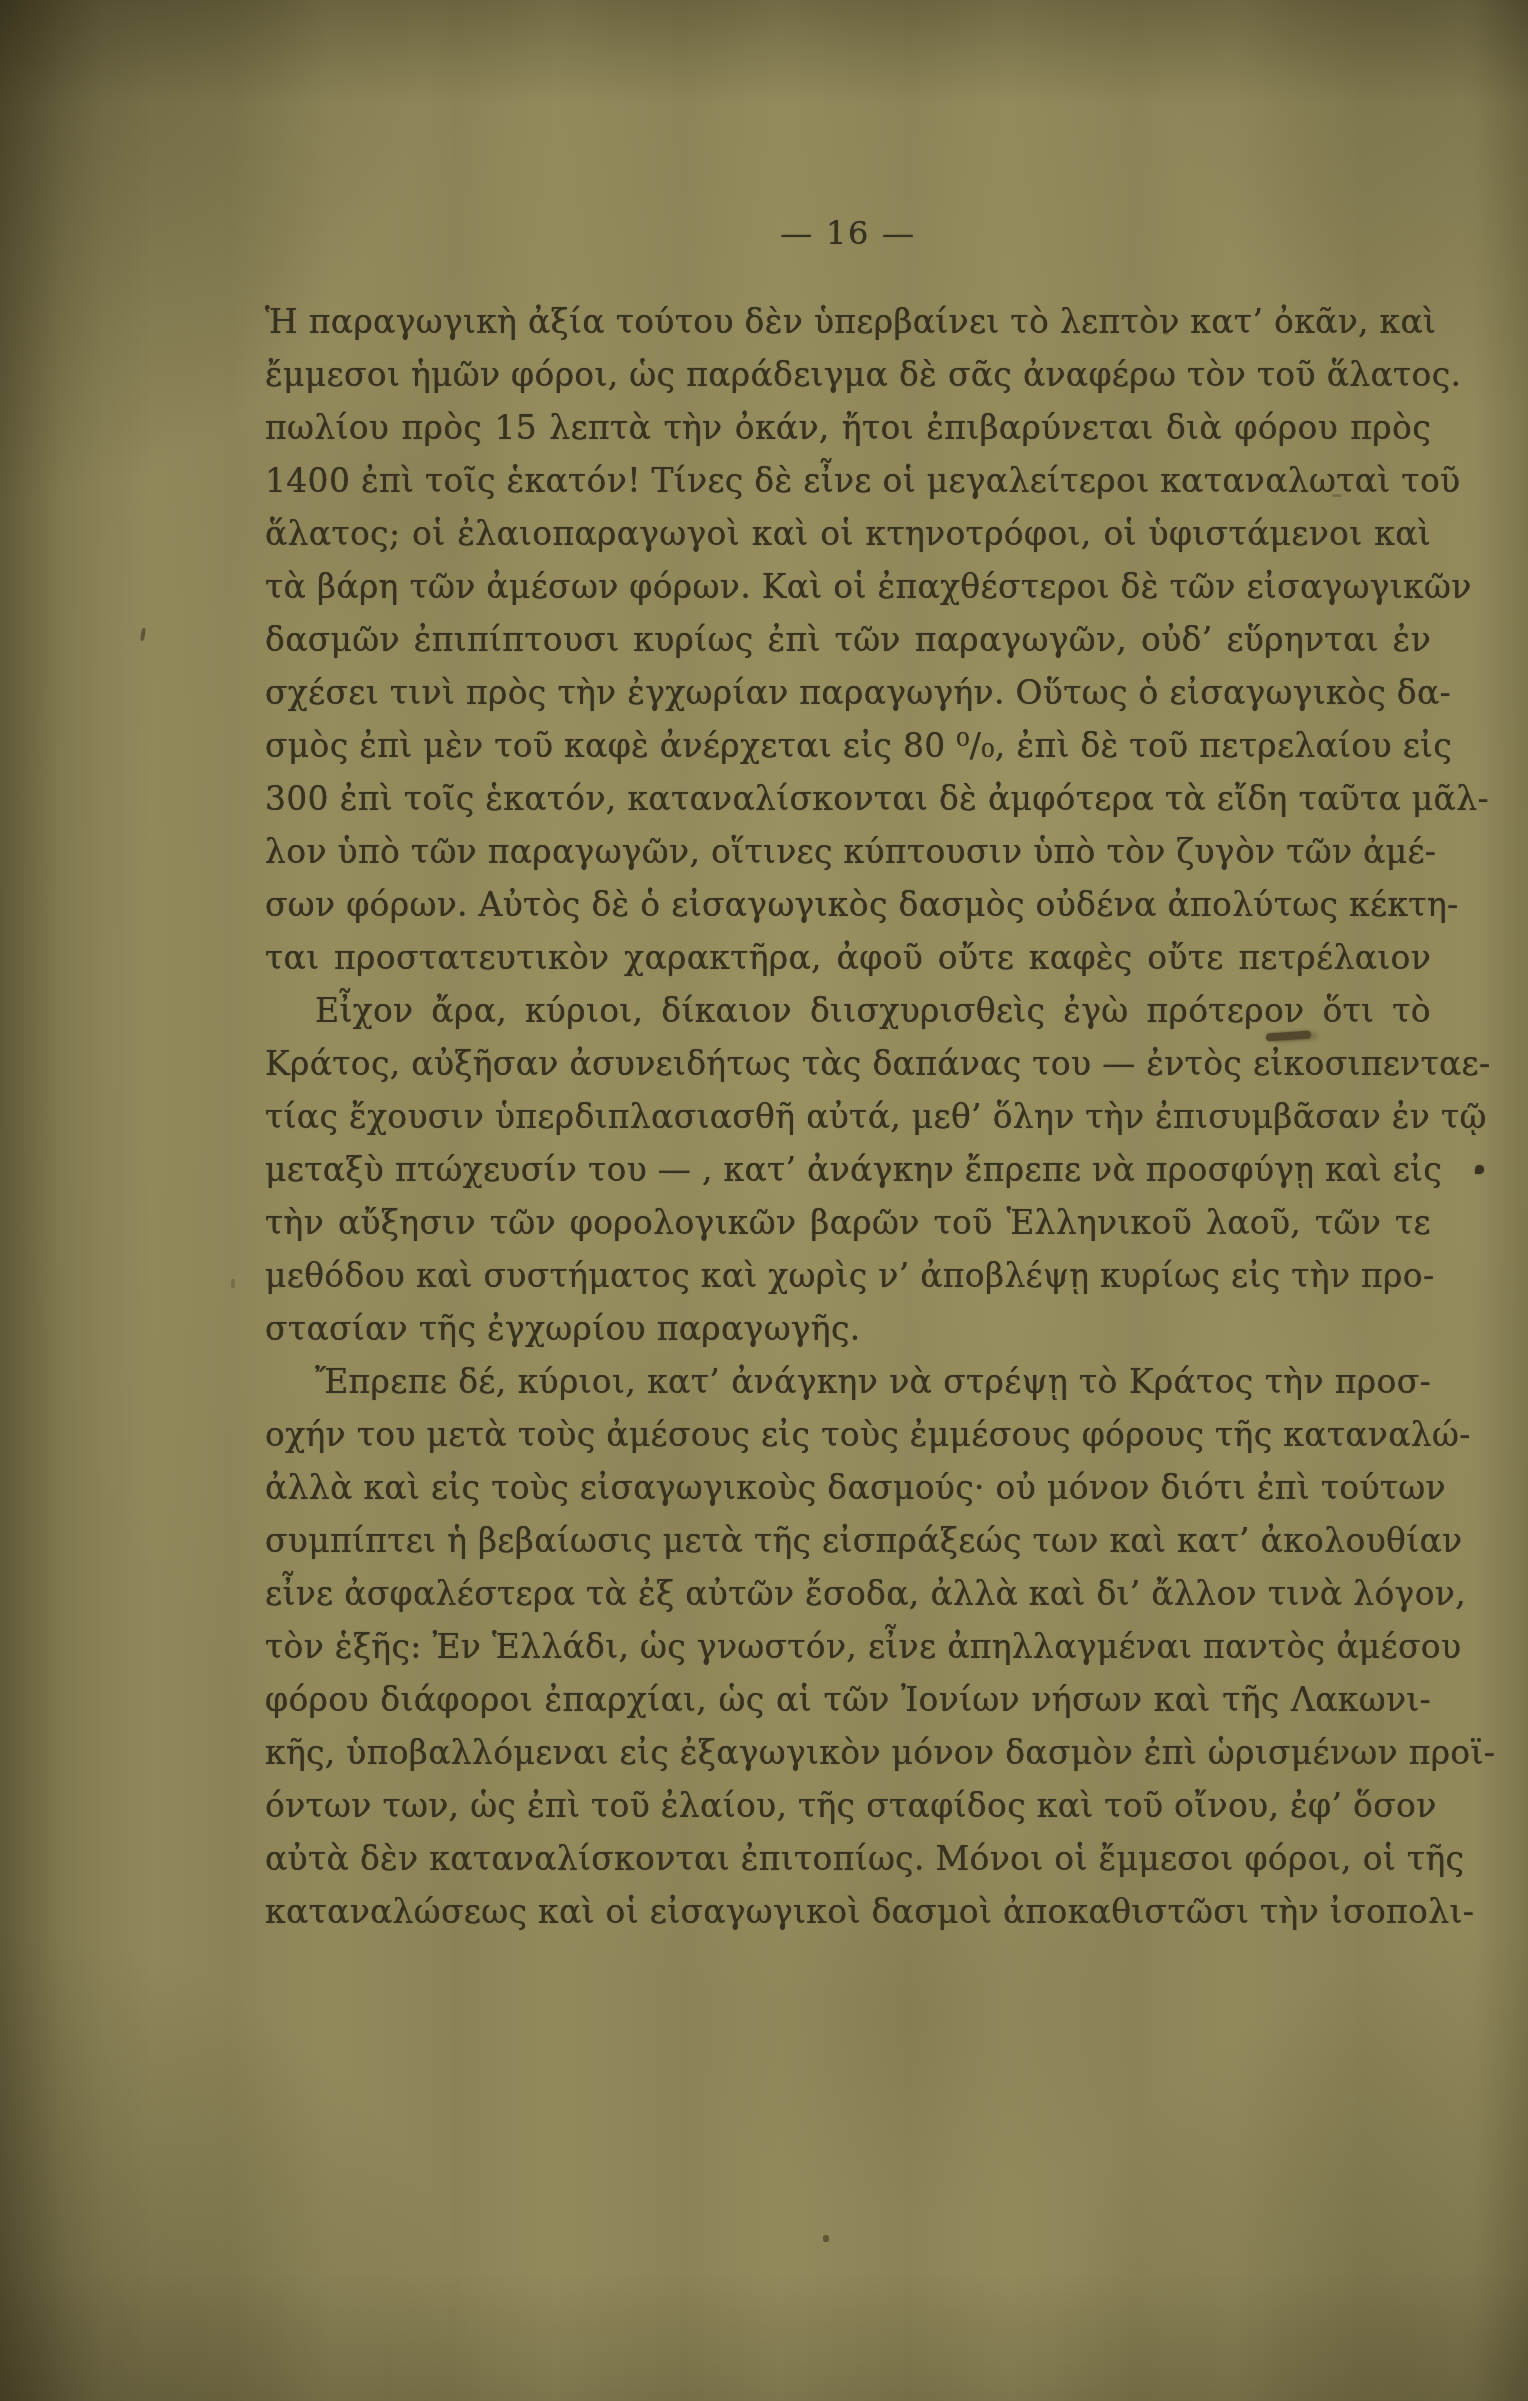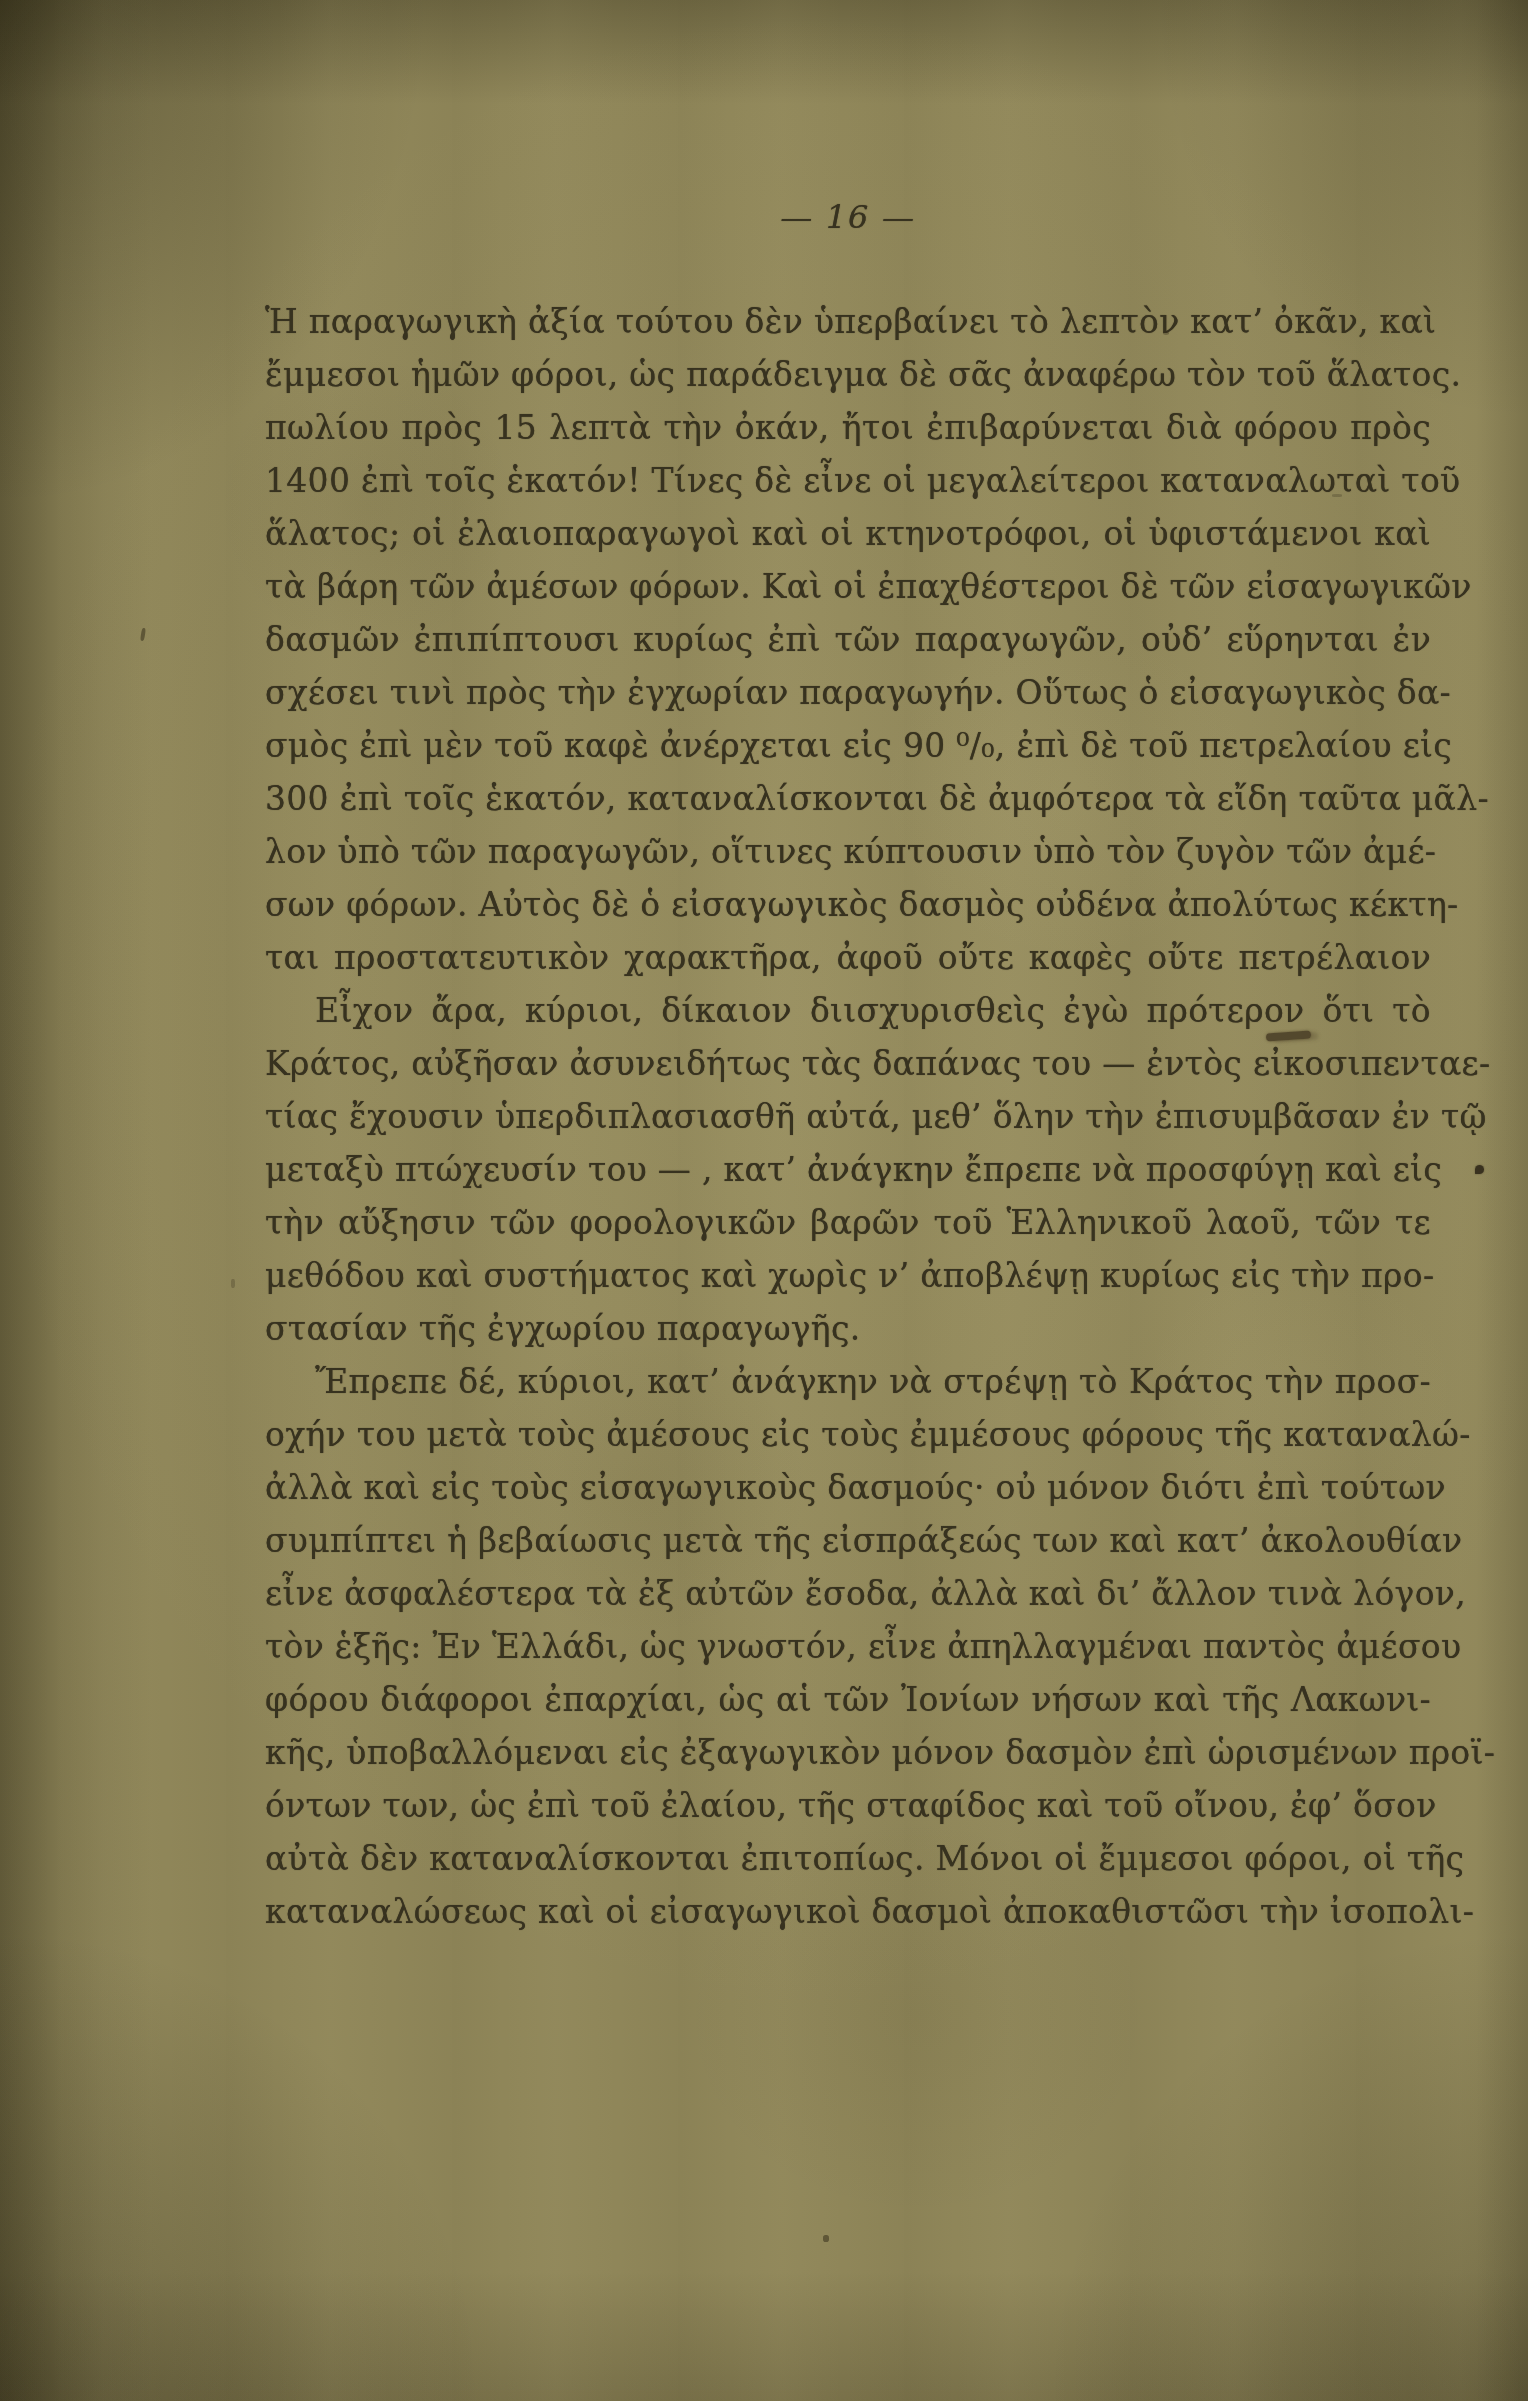--- a/index.html
+++ b/index.html
@@ -38,27 +38,26 @@
     background:
       radial-gradient(14% 9% at 24% 21%, rgba(55,48,22,0.07), rgba(0,0,0,0) 70%),
       radial-gradient(18% 10% at 70% 33%, rgba(210,200,150,0.07), rgba(0,0,0,0) 70%),
       radial-gradient(16% 9% at 42% 62%, rgba(55,48,22,0.06), rgba(0,0,0,0) 70%),
       radial-gradient(22% 12% at 60% 84%, rgba(55,48,22,0.06), rgba(0,0,0,0) 70%),
       radial-gradient(15% 8% at 85% 58%, rgba(210,200,150,0.06), rgba(0,0,0,0) 70%);
     pointer-events: none;
   }
   .pageno {
     position: absolute;
-    left: 265px; top: 198px; width: 1166px;
+    left: 265px; top: 214px; width: 1166px;
     text-align: center;
     font-size: 32px;
     letter-spacing: 1.7px;
     color: var(--ink, #37321f);
     text-shadow: 0 0 0.9px rgba(50,44,30,0.85);
-    font-style: italic;
   }
   .textblock {
     position: absolute;
     left: 265px; top: 295px; width: 1166px;
     color: var(--ink, #37321f);
     font-size: 33px;
     line-height: 53px;
     letter-spacing: 0.3px;
     text-shadow: 0 0 0.9px rgba(50,44,30,0.85);
   }
@@ -103,21 +102,21 @@
 
   <div class="textblock" id="text-block">
       <div class="line">Ἡ παραγωγικὴ ἀξία τούτου δὲν ὑπερβαίνει τὸ λεπτὸν κατ’ ὀκᾶν, καὶ</div>
       <div class="line">ἔμμεσοι ἡμῶν φόροι, ὡς παράδειγμα δὲ σᾶς ἀναφέρω τὸν τοῦ ἅλατος.</div>
       <div class="line">πωλίου πρὸς 15 λεπτὰ τὴν ὀκάν, ἤτοι ἐπιβαρύνεται διὰ φόρου πρὸς</div>
       <div class="line">1400 ἐπὶ τοῖς ἑκατόν! Τίνες δὲ εἶνε οἱ μεγαλείτεροι καταναλωταὶ τοῦ</div>
       <div class="line">ἅλατος; οἱ ἐλαιοπαραγωγοὶ καὶ οἱ κτηνοτρόφοι, οἱ ὑφιστάμενοι καὶ</div>
       <div class="line">τὰ βάρη τῶν ἀμέσων φόρων. Καὶ οἱ ἐπαχθέστεροι δὲ τῶν εἰσαγωγικῶν</div>
       <div class="line">δασμῶν ἐπιπίπτουσι κυρίως ἐπὶ τῶν παραγωγῶν, οὐδ’ εὕρηνται ἐν</div>
       <div class="line">σχέσει τινὶ πρὸς τὴν ἐγχωρίαν παραγωγήν. Οὕτως ὁ εἰσαγωγικὸς δα-</div>
-      <div class="line">σμὸς ἐπὶ μὲν τοῦ καφὲ ἀνέρχεται εἰς 90 ⁰/₀, ἐπὶ δὲ τοῦ πετρελαίου εἰς</div>
+      <div class="line">σμὸς ἐπὶ μὲν τοῦ καφὲ ἀνέρχεται εἰς 80 ⁰/₀, ἐπὶ δὲ τοῦ πετρελαίου εἰς</div>
       <div class="line">300 ἐπὶ τοῖς ἑκατόν, καταναλίσκονται δὲ ἀμφότερα τὰ εἴδη ταῦτα μᾶλ-</div>
       <div class="line">λον ὑπὸ τῶν παραγωγῶν, οἵτινες κύπτουσιν ὑπὸ τὸν ζυγὸν τῶν ἀμέ-</div>
       <div class="line">σων φόρων. Αὐτὸς δὲ ὁ εἰσαγωγικὸς δασμὸς οὐδένα ἀπολύτως κέκτη-</div>
       <div class="line">ται προστατευτικὸν χαρακτῆρα, ἀφοῦ οὔτε καφὲς οὔτε πετρέλαιον</div>
       <div class="line indent">Εἶχον ἄρα, κύριοι, δίκαιον διισχυρισθεὶς ἐγὼ πρότερον ὅτι τὸ</div>
       <div class="line">Κράτος, αὐξῆσαν ἀσυνειδήτως τὰς δαπάνας του — ἐντὸς εἰκοσιπενταε-</div>
       <div class="line">τίας ἔχουσιν ὑπερδιπλασιασθῆ αὐτά, μεθ’ ὅλην τὴν ἐπισυμβᾶσαν ἐν τῷ</div>
       <div class="line">μεταξὺ πτώχευσίν του — , κατ’ ἀνάγκην ἔπρεπε νὰ προσφύγῃ καὶ εἰς</div>
       <div class="line">τὴν αὔξησιν τῶν φορολογικῶν βαρῶν τοῦ Ἑλληνικοῦ λαοῦ, τῶν τε</div>
       <div class="line">μεθόδου καὶ συστήματος καὶ χωρὶς ν’ ἀποβλέψῃ κυρίως εἰς τὴν προ-</div>

